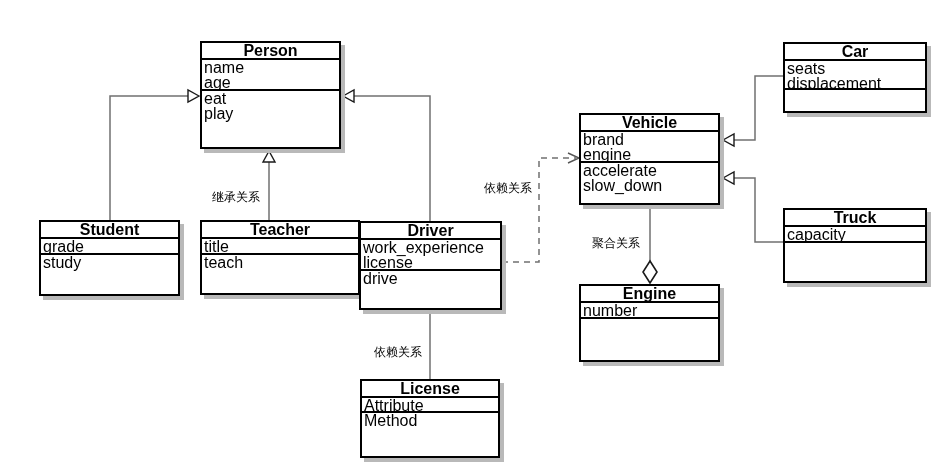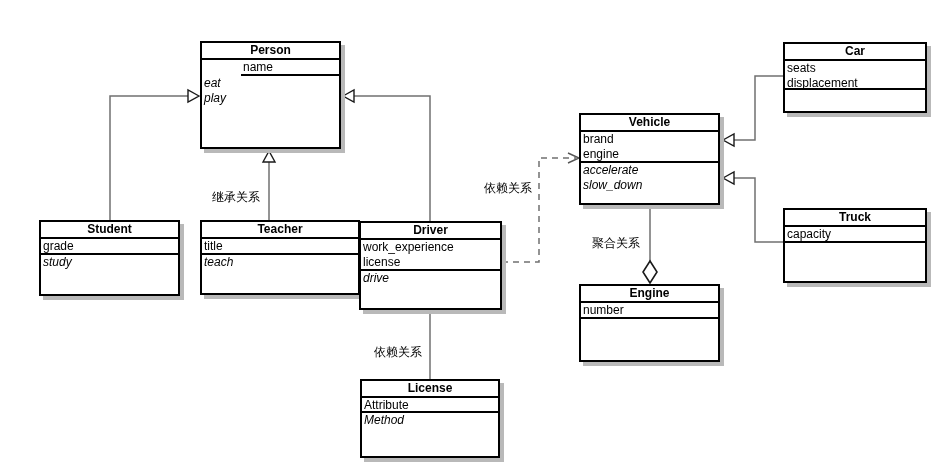--- a/index.html
+++ b/index.html
@@ -40,21 +40,21 @@
     stroke-width: 1.6;
   }
   .uml-class {
     position: absolute;
     z-index: 2;
     background: #ffffff;
     border: 2px solid #000000;
     box-shadow: 4px 4px 0 #b9b9b9;
     display: flex;
     flex-direction: column;
-    font-size: 12px;
+    font-size: 16px;
     color: #000000;
   }
   .uml-head {
     flex: 0 0 auto;
     height: 17px;
     line-height: 15px;
     border-bottom: 2px solid #000000;
     font-weight: bold;
     text-align: center;
     overflow: hidden;
@@ -64,21 +64,20 @@
     border-bottom: 2px solid #000000;
     padding: 0 2px;
     line-height: 15px;
     overflow: hidden;
   }
   .uml-methods {
     flex: 1 1 auto;
     padding: 0 2px;
     line-height: 15px;
     overflow: hidden;
-    font-style: italic;
   }
   .edge-label {
     position: absolute;
     z-index: 3;
     font-size: 12px;
     line-height: 14px;
     color: #000000;
     white-space: nowrap;
   }
 </style>
@@ -124,21 +123,21 @@
     </g>
 
     <g>
       <polyline class="edge" points="783,242 755,242 755,178 734,178"></polyline>
       <polygon class="tri" points="723,178 734,172 734,184"></polygon>
     </g>
   </svg>
 
   <div class="uml-class" style="left:200px; top:41px; width:141px; height:108px;">
     <div class="uml-head">Person</div>
-    <div class="uml-attrs" style="height:16px;margin-left:39px;">
+    <div class="uml-attrs" style="height:31px;">
       <div>name</div>
       <div>age</div>
     </div>
     <div class="uml-methods">
       <div>eat</div>
       <div>play</div>
     </div>
   </div>
 
   <div class="uml-class" style="left:39px; top:220px; width:141px; height:76px;">

